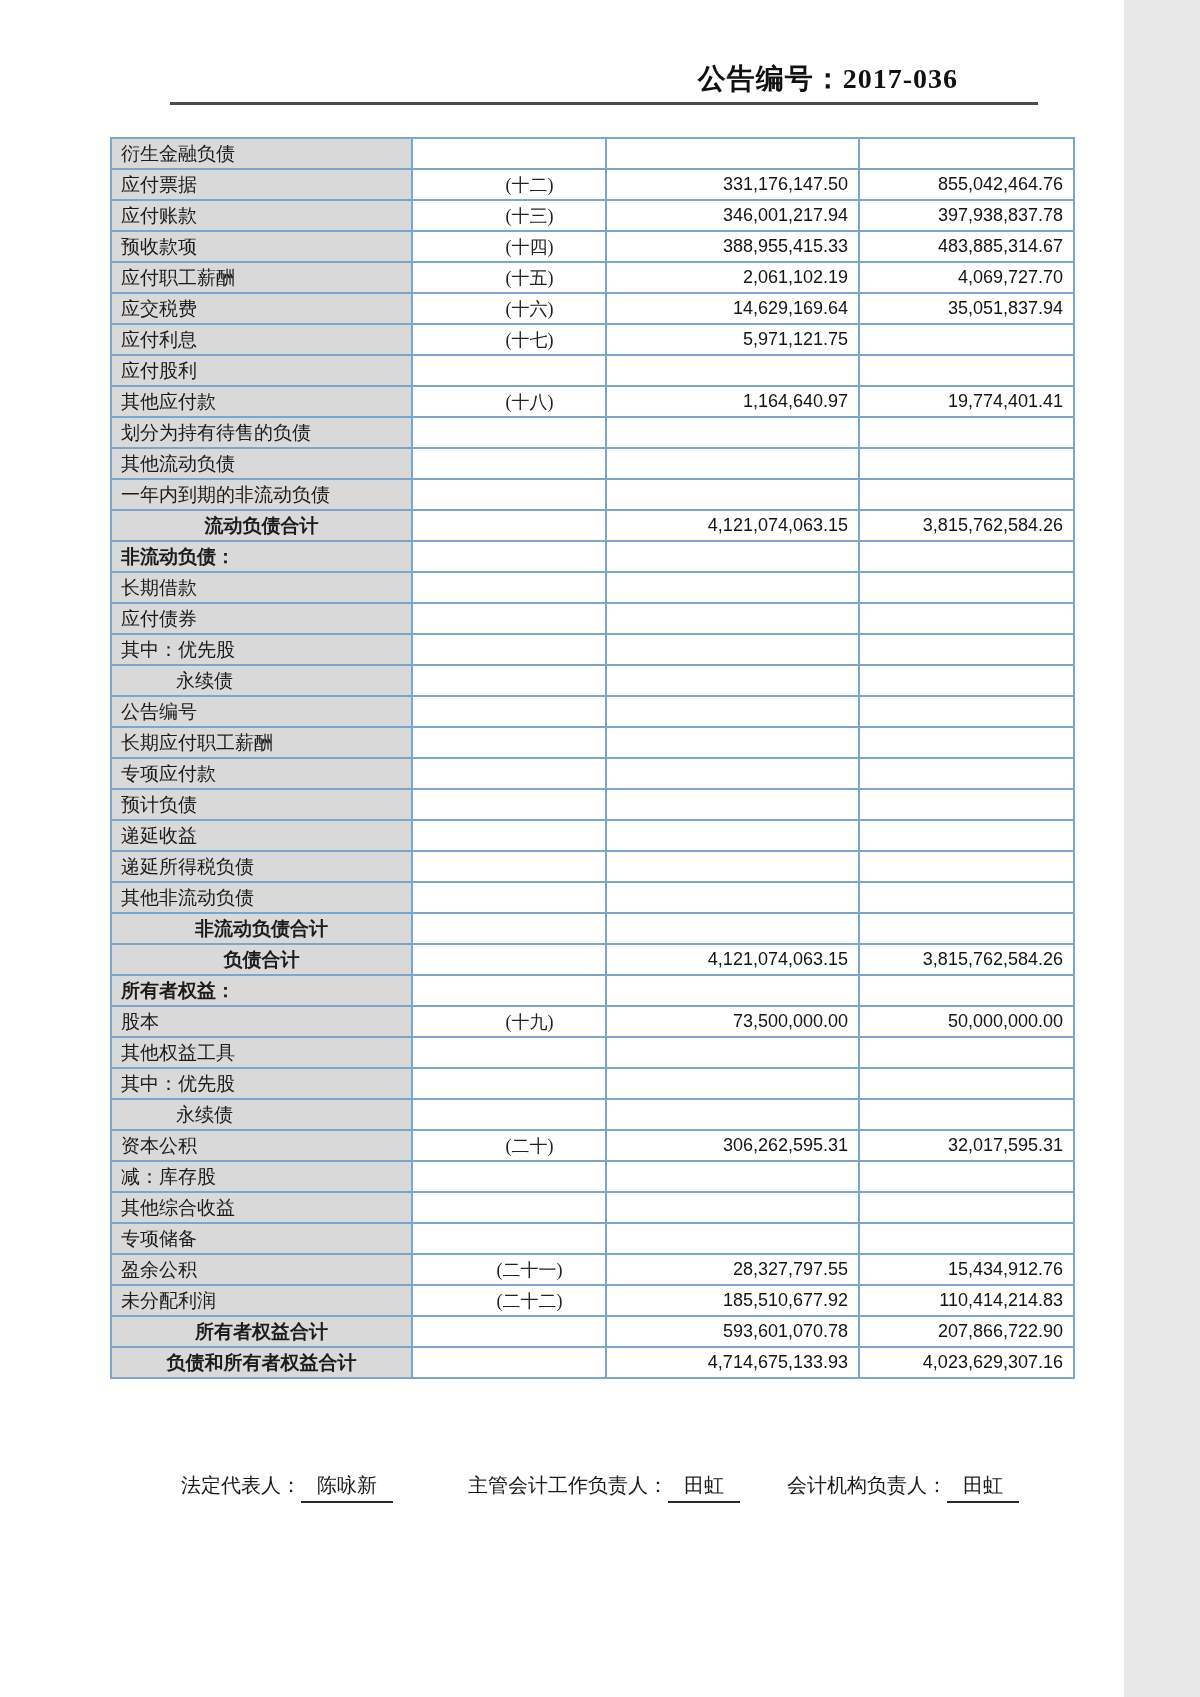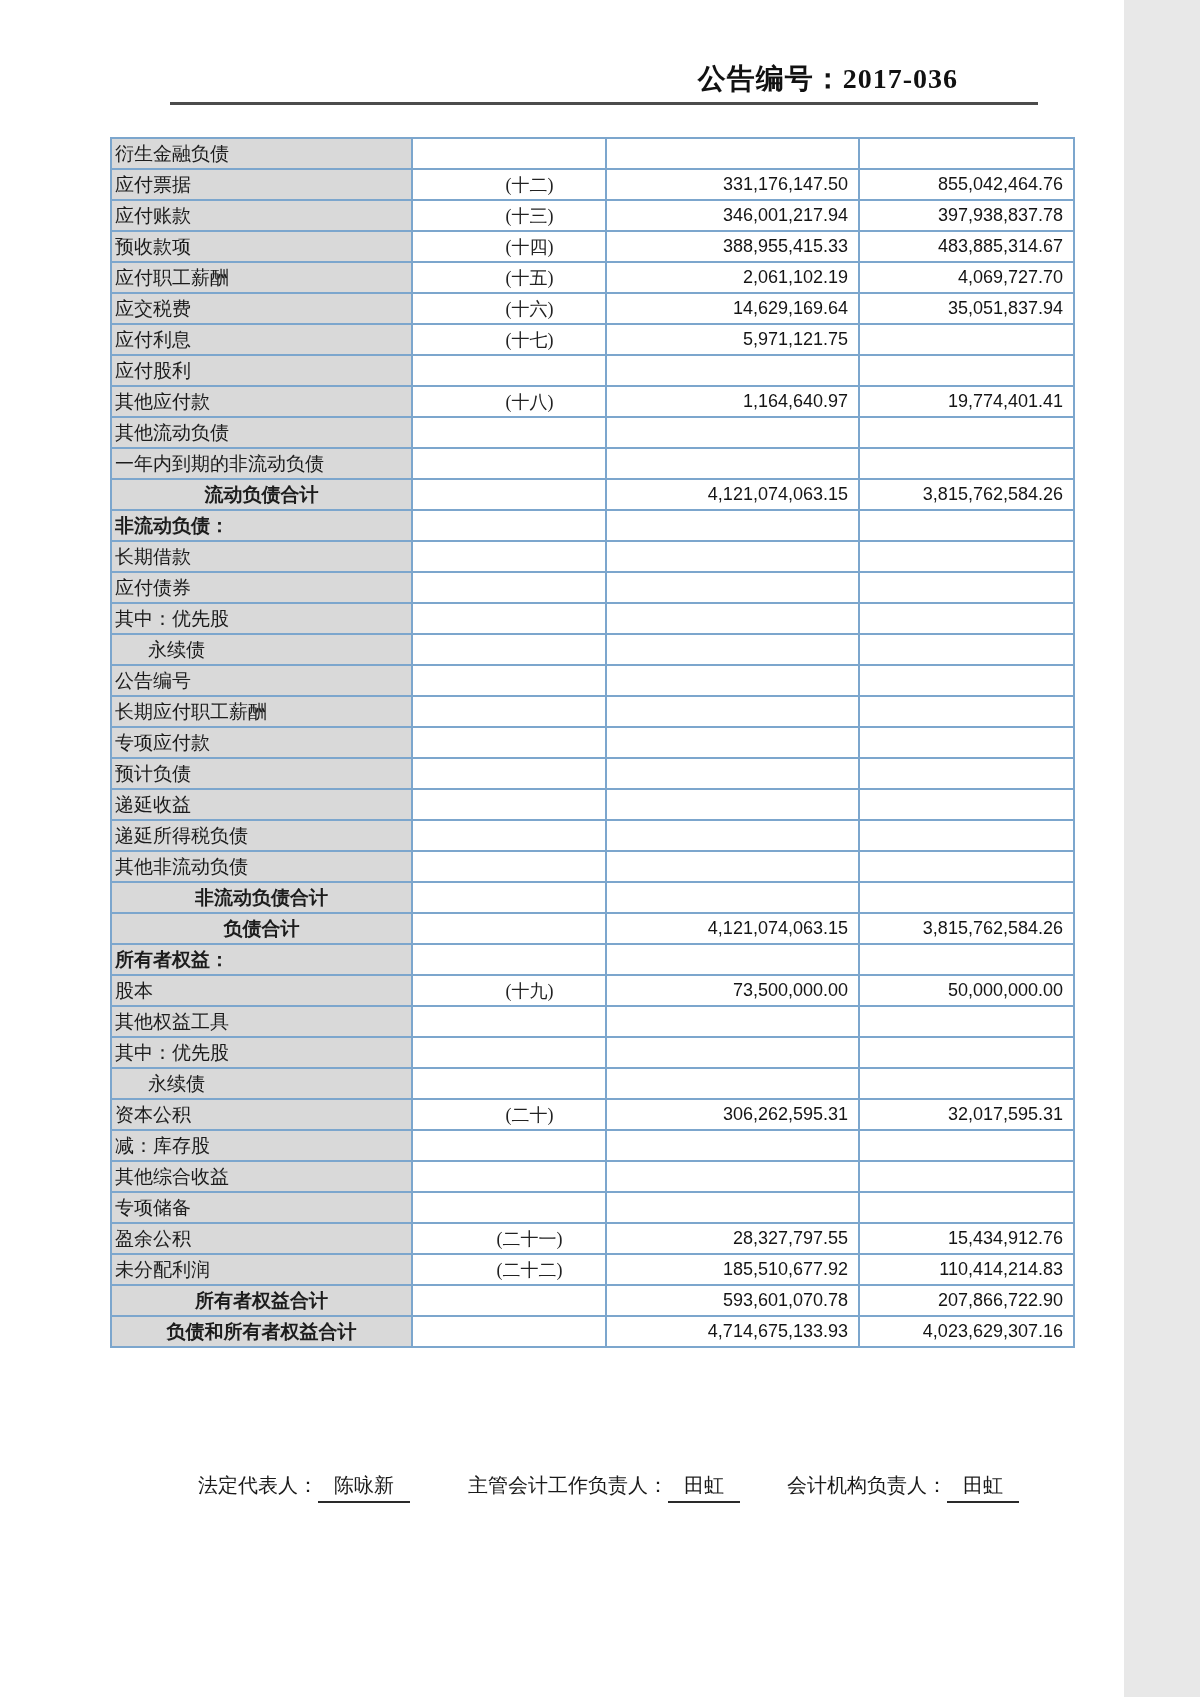--- a/index.html
+++ b/index.html
@@ -36,24 +36,24 @@
   .fin-table td {
     border:2px solid var(--blue);
     height:31px;
     vertical-align:middle;
     white-space:nowrap;
     overflow:hidden;
   }
   .fin-table td.c-label {
     background:var(--gray);
     font-size:19px;
-    padding-left:3px;
+    padding-left:9px;
     text-align:left;
   }
-  .fin-table td.c-label.indent { padding-left:36px; }
+  .fin-table td.c-label.indent { padding-left:64px; }
   .fin-table td.c-note {
     background:#fff;
     font-size:18px;
     text-align:center;
     color:#222;
     padding-left:41px;
   }
   .fin-table td.c-amt {
     background:#fff;
     font-family:"Liberation Sans", sans-serif;
@@ -63,21 +63,21 @@
     color:#141414;
   }
   tr.section td.c-label { font-weight:bold; }
   tr.total td.c-label { font-weight:bold; text-align:center; padding-left:0; }
   tr.total td { background:var(--gray); }
   .footer {
     position:absolute; left:110px; top:1472px; width:1010px; height:34px;
     font-size:20px; color:#1a1a1a;
   }
   .sig { position:absolute; top:0; white-space:nowrap; }
-  .sig.s1 { left:71px;margin-left:17px; }
+  .sig.s1 { left:71px; }
   .sig.s2 { left:358px; }
   .sig.s3 { left:677px; }
   .sig .name {
     display:inline-block;
     padding:0 16px 2px 16px;
     border-bottom:2px solid #2a2a2a;
   }
 </style>
 </head>
 <body>
@@ -141,20 +141,26 @@
           <td class="c-label">应付股利</td>
           <td class="c-note"></td>
           <td class="c-amt"></td>
           <td class="c-amt"></td>
         </tr>
         <tr>
           <td class="c-label">其他应付款</td>
           <td class="c-note">(十八)</td>
           <td class="c-amt">1,164,640.97</td>
           <td class="c-amt">19,774,401.41</td>
+        </tr>
+        <tr>
+          <td class="c-label">划分为持有待售的负债</td>
+          <td class="c-note"></td>
+          <td class="c-amt"></td>
+          <td class="c-amt"></td>
         </tr>
         <tr>
           <td class="c-label">其他流动负债</td>
           <td class="c-note"></td>
           <td class="c-amt"></td>
           <td class="c-amt"></td>
         </tr>
         <tr>
           <td class="c-label">一年内到期的非流动负债</td>
           <td class="c-note"></td>

